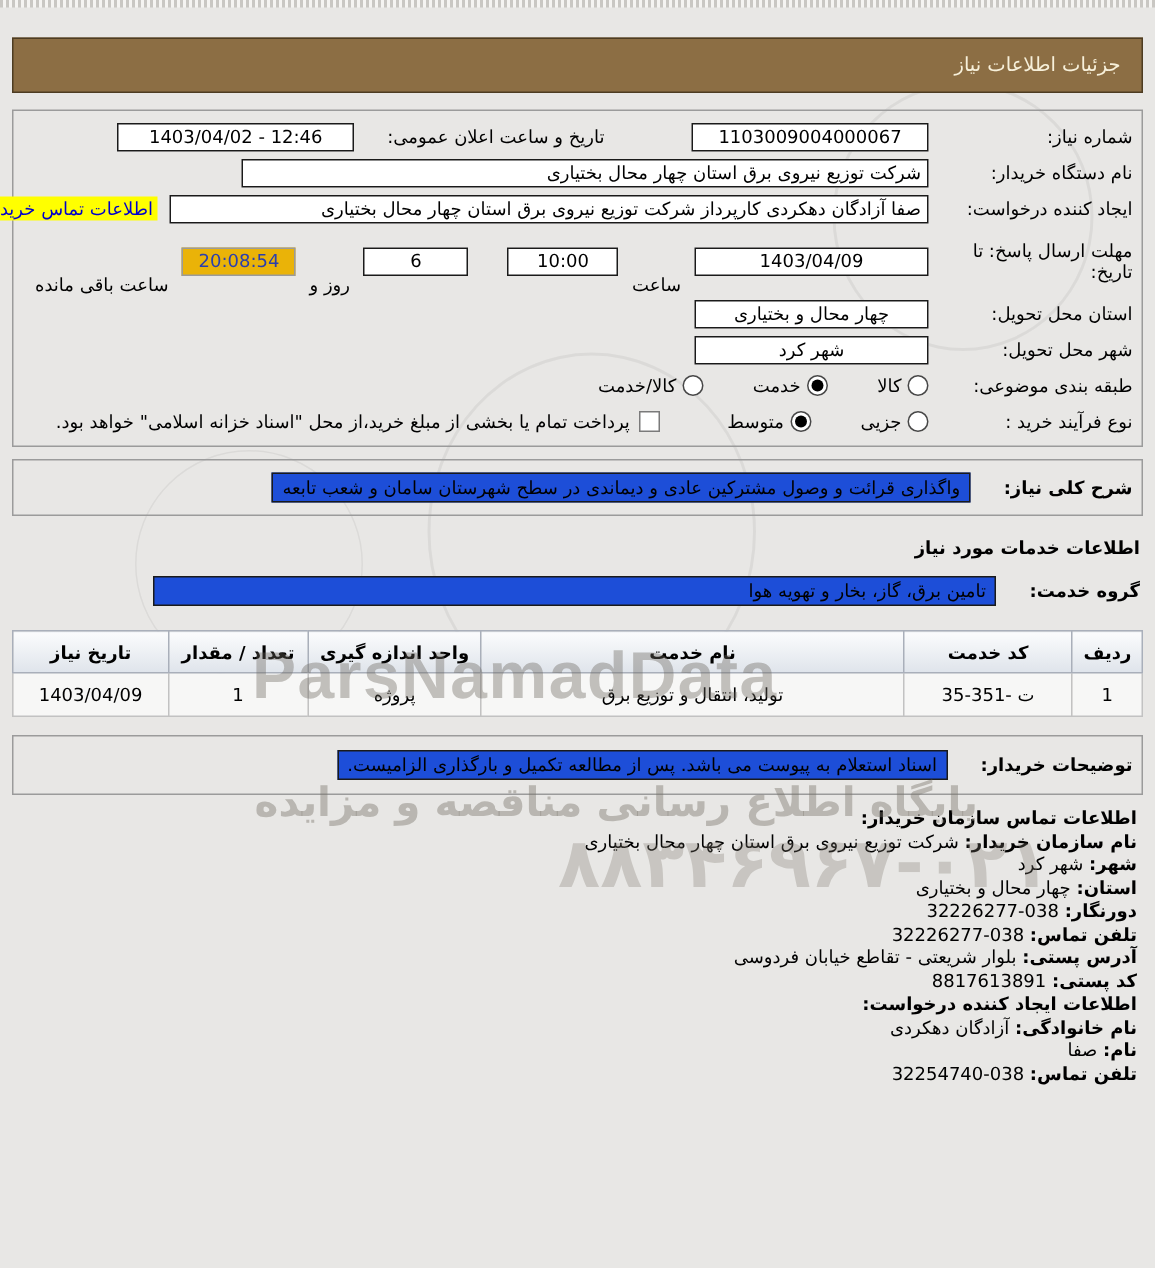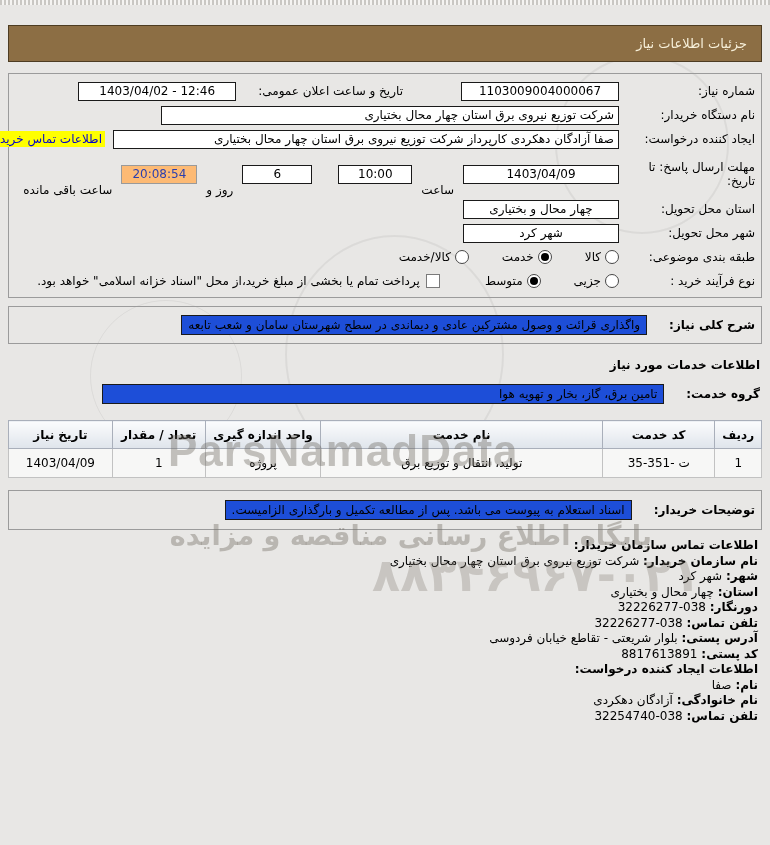--- a/index.html
+++ b/index.html
@@ -92,21 +92,21 @@
   .w148{width:148px;text-align:center;} .w146{width:146px;} .w448{width:448px;}
   .w496{width:496px;} .w64{width:64px;} .w60{width:60px;} .w66{width:66px;}
   .sp58{width:58px;flex:none;} .sp26{width:26px;flex:none;} .sp12{width:12px;flex:none;}
   .pad-side{padding:0 9px;flex:none;margin-top:32px;}
   .contact-link{
     color:#0000cc;background:#ffff00;
     padding:1px 3px;margin-right:8px;
     cursor:pointer;flex:none;
   }
   .countdown{
-    background:#fdba74;border:1px solid #9a9a9a;
+    background:#eab308;border:1px solid #9a9a9a;
     color:#2b3fae;text-align:center;
   }
   
   .radio{
     width:12px;height:12px;flex:none;
     border:1px solid #474747;border-radius:50%;
     background:#fff;position:relative;
     margin-left:4px;display:inline-block;
   }
   .radio.checked::after{
@@ -308,26 +308,26 @@
         <span>بلوار شریعتی - تقاطع خیابان فردوسی</span>
       </div>
       <div class="cline">
         <span class="cl">کد پستی:</span>
         <span class="ltr">8817613891</span>
       </div>
       <div class="cline">
         <span class="cl">اطلاعات ایجاد کننده درخواست:</span>
       </div>
       <div class="cline">
+        <span class="cl">نام خانوادگی:</span>
+        <span>آزادگان دهکردی</span>
+      </div>
+      <div class="cline">
         <span class="cl">نام:</span>
         <span>صفا</span>
-      </div>
-      <div class="cline">
-        <span class="cl">نام خانوادگی:</span>
-        <span>آزادگان دهکردی</span>
       </div>
       <div class="cline">
         <span class="cl">تلفن تماس:</span>
         <span class="ltr">32254740-038</span>
       </div>
     </div>
   </div>
 
   <div class="wm wm-over wm-brand">ParsNamadData</div>
   <div class="wm wm-over wm-portal">پایگاه اطلاع رسانی مناقصه و مزایده</div>

